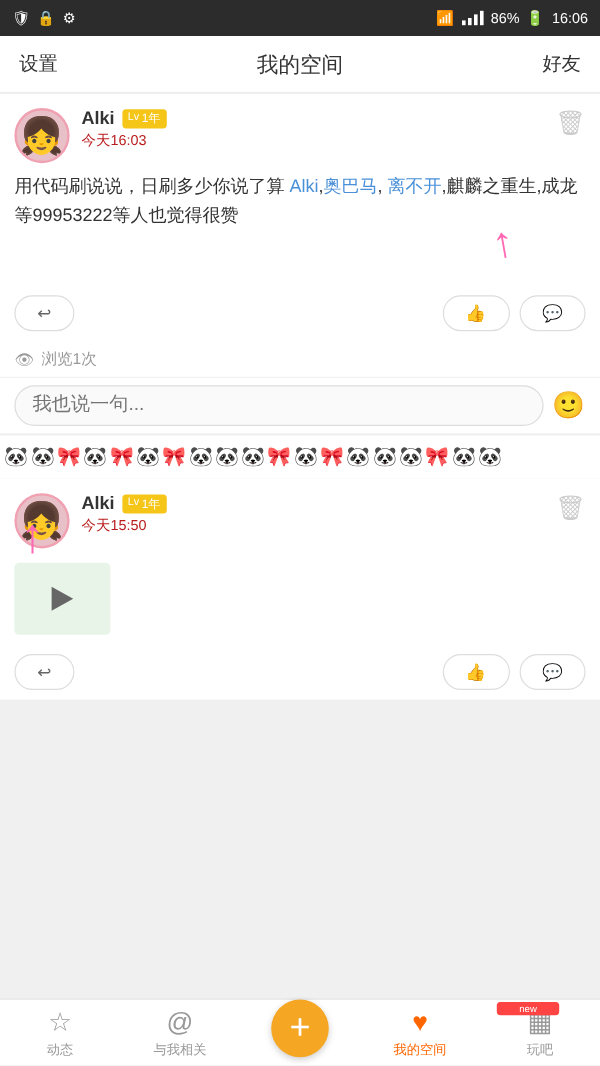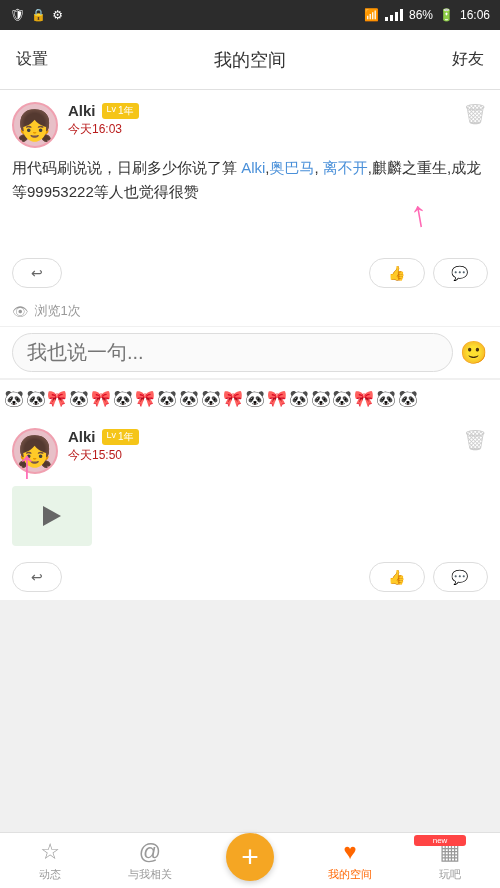--- a/index.html
+++ b/index.html
@@ -24,21 +24,21 @@
       font-size: 12px;
     }
     .status-left { display: flex; gap: 6px; align-items: center; }
     .status-right { display: flex; gap: 6px; align-items: center; font-size: 12px; }
     .signal-bars { display: flex; gap: 2px; align-items: flex-end; }
     .bar { background: white; width: 3px; }
 
     
     .top-nav {
       background: white;
-      height: 60px;
+      height: 48px;
       display: flex;
       align-items: center;
       justify-content: space-between;
       padding: 12px 16px;
       border-bottom: 1px solid #e0e0e0;
     }
 
     
     .content {
       height: calc(888px - 30px - 44px - 56px);
@@ -158,21 +158,21 @@
       align-items: center;
       padding: 6px 12px;
       gap: 8px;
       border-top: 1px solid #f0f0f0;
     }
     .comment-input {
       flex: 1;
       border: 1px solid #ddd;
       border-radius: 20px;
       padding: 7px 14px;
-      font-size: 20px;
+      font-size: 16px;
       color: #999;
       background: #fafafa;
       outline: none;
     }
     .emoji-btn { font-size: 22px; color: #ccc; cursor: pointer; }
 
     
     .video-thumb {
       width: 80px;
       height: 60px;

